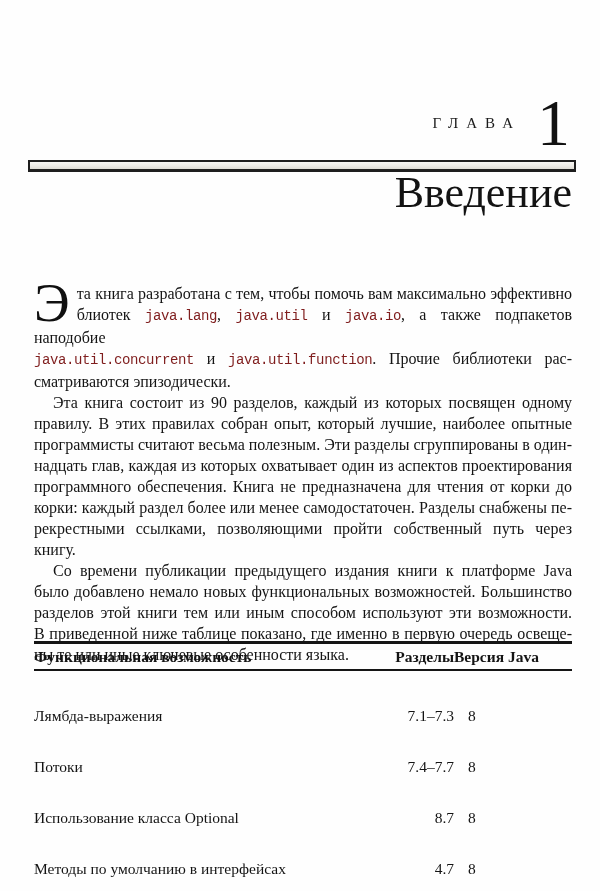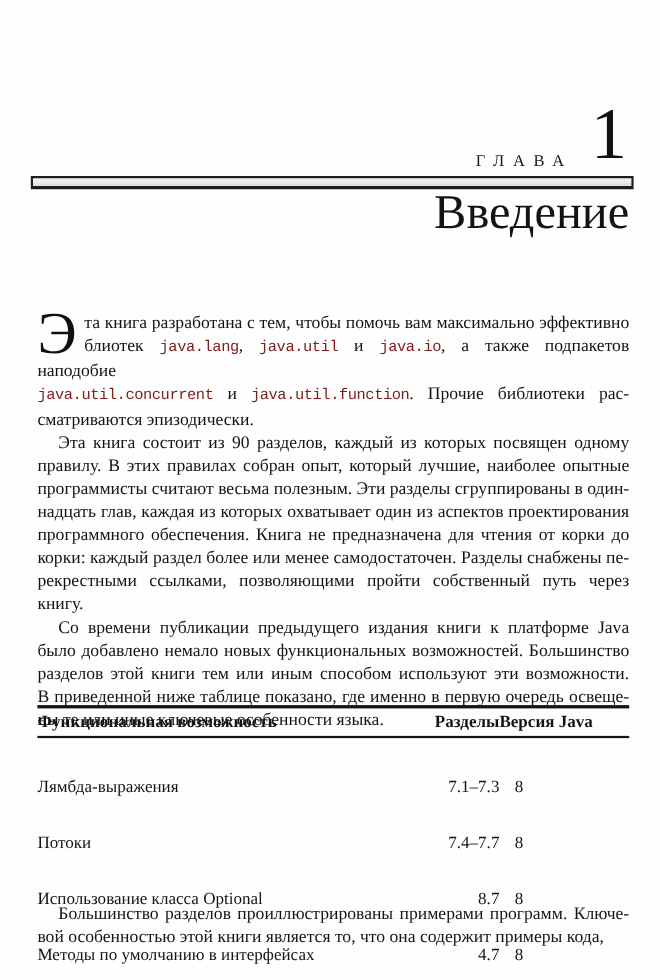--- a/index.html
+++ b/index.html
@@ -6,21 +6,21 @@
   body {
     width:600px; height:891px; background:#ffffff;
     font-family:"Liberation Serif", serif; color:#141414;
     -webkit-font-smoothing:antialiased;
   }
   .page { position:relative; width:600px; height:891px; overflow:hidden; background:#fefefe; }
 
   
   .chapter-head {
     position:absolute; top:90px; right:30px;
-    display:flex; align-items:flex-end; gap:16px;
+    display:flex; align-items:center; gap:16px;
   }
   .chapter-word { font-size:15px; letter-spacing:8px; color:#1a1a1a; }
   .chapter-num  { font-size:66px; line-height:1; color:#111; }
 
   
   .rule {
     position:absolute; top:160px; left:28px; width:544px; height:7px;
     background:linear-gradient(180deg,#f7f6f3 0%,#eceae5 55%,#dddbd4 100%);
     border:2px solid #1e1e1e; border-bottom-width:3px;
     box-sizing:content-box;
@@ -143,18 +143,14 @@
           <span class="c3">7</span>
         </div>
         <div class="tbl-row">
           <span class="c1">Модули</span>
           <span class="c2">4.1</span>
           <span class="c3">9</span>
         </div>
       </div>
   </section>
 
-  <section class="closing" id="closing">
-      <div class="pline indent">Большинство разделов проиллюстрированы примерами программ. Ключе-</div>
-      <div class="pline last">вой особенностью этой книги является то, что она содержит примеры кода,</div>
-    </section>
 
 </div>
 
 </body></html>

